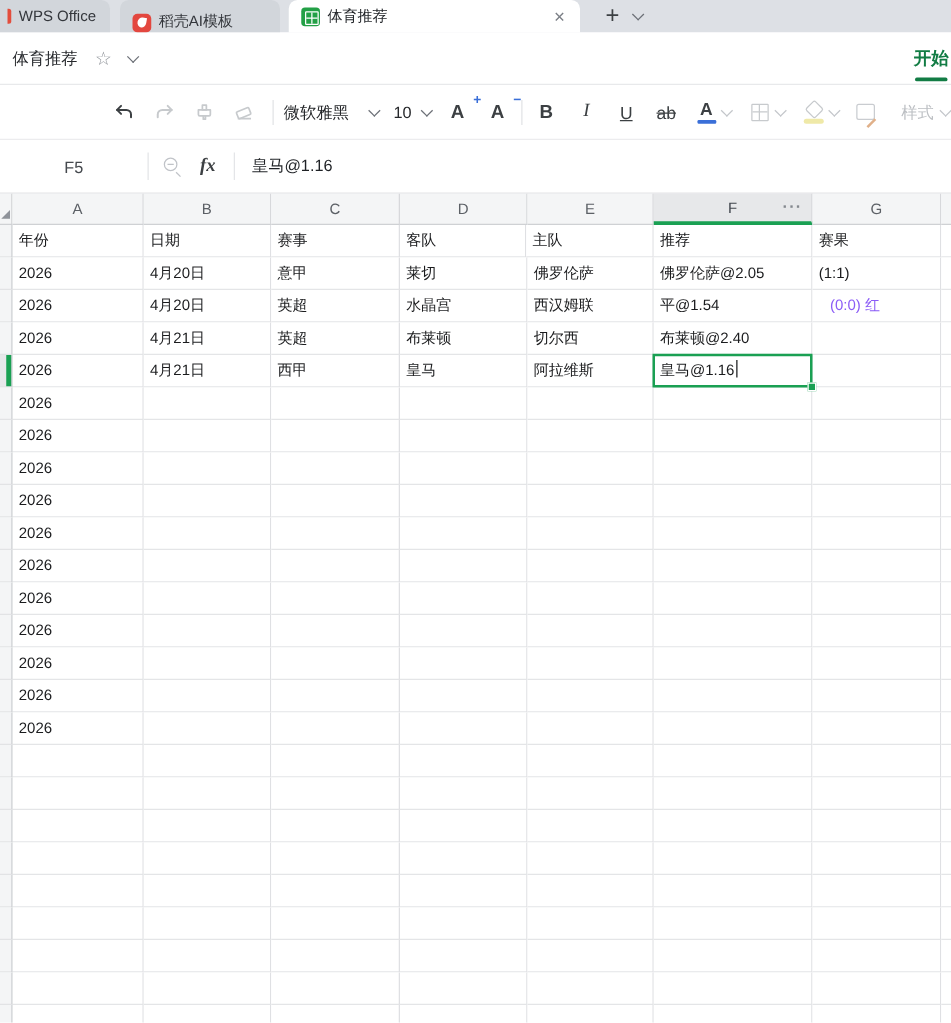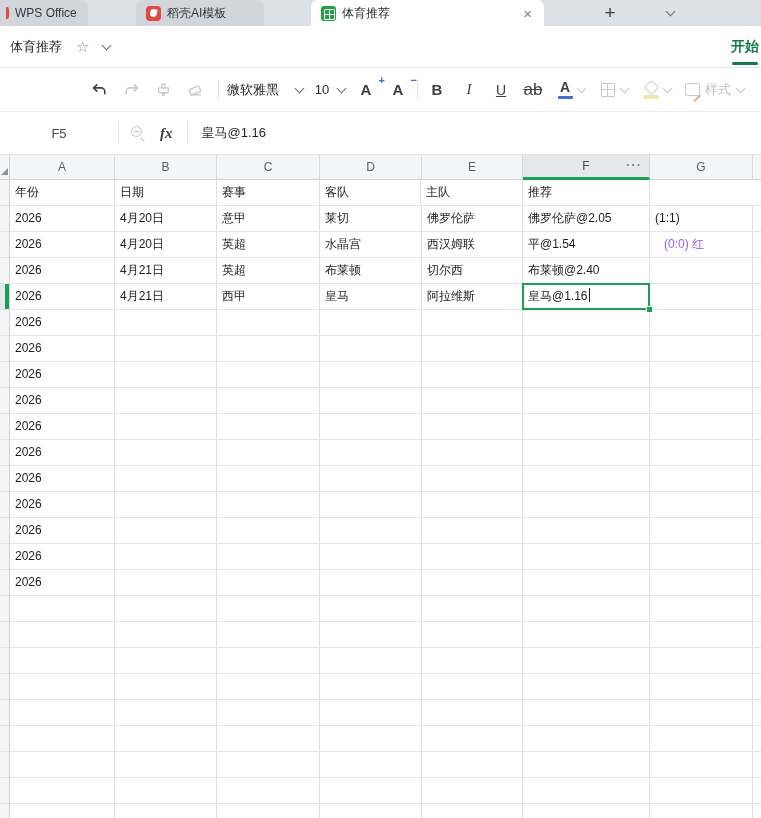--- a/index.html
+++ b/index.html
@@ -1,24 +1,24 @@
 <!DOCTYPE html>
 <html><head>
 <meta charset="utf-8">
 <style>
   html,body{margin:0;padding:0;width:761px;height:818px;overflow:hidden;background:#fff;
     font-family:"Liberation Sans","DejaVu Sans",sans-serif;-webkit-font-smoothing:antialiased;}
   *{box-sizing:border-box;}
 
   
-  .tabbar{height:26px;background:#dde0e5;display:flex;align-items:stretch;gap:40px;}
+  .tabbar{height:26px;background:#dde0e5;display:flex;align-items:stretch;}
   .tab{display:flex;align-items:center;padding:0 10px;font-size:12px;color:#33363b;
        background:#d2d6db;border-radius:7px 7px 0 0;white-space:nowrap;}
   .tab.t1{width:88px;border-radius:0 7px 0 0;padding-left:6px;}
-  .tab.t2{width:128px;margin-left:8px;}
+  .tab.t2{width:128px;margin-left:8px;align-items:flex-end;}
   .tab.active{width:233px;margin-left:7px;background:#fff;color:#1f2226;justify-content:flex-start;position:relative;}
   .logo-sliver{width:3px;height:12px;background:#e34d3c;border-radius:0 2px 2px 0;margin-right:6px;flex:none;}
   .docer-icon{width:15px;height:15px;border-radius:4px;background:#e3473f;margin-right:6px;flex:none;position:relative;}
   .docer-icon::after{content:'';position:absolute;left:4px;top:3px;width:7px;height:8px;background:#fff;
        border-radius:70% 0 70% 70%;transform:rotate(10deg);}
   .sheet-icon{width:15px;height:15px;border-radius:3px;background:#23a046;margin-right:6px;flex:none;position:relative;}
   .sheet-icon::after{content:'';position:absolute;left:3px;top:3px;width:9px;height:9px;
        background:
         linear-gradient(#fff,#fff) 0 4px/9px 1px no-repeat,
         linear-gradient(#fff,#fff) 4px 0/1px 9px no-repeat;
@@ -49,21 +49,21 @@
       color:#3c4043;flex:none;}
   .tb.dis{color:#c7cacd;}
   .tb svg{display:block;}
   .vdiv{width:1px;height:20px;background:#e2e3e6;margin:0 8px 0 2px;flex:none;}
   .fontname{font-size:13px;color:#26282b;min-width:62px;text-align:left;}
   .fontsize{font-size:13px;color:#26282b;min-width:18px;text-align:center;}
   .tb .mini-chev{margin-left:7px;}
   .bold{font-weight:700;font-size:15px;}
   .italic{font-style:italic;font-size:15px;font-family:"Liberation Serif",serif;}
   .uline{font-size:14px;text-decoration:underline;}
-  .strike{font-size:17px;text-decoration:line-through;}
+  .strike{font-size:14px;text-decoration:line-through;}
   .acolor{display:flex;flex-direction:column;align-items:center;line-height:1;}
   .acolor .a{font-size:14px;font-weight:600;}
   .acolor .bar{width:15px;height:3px;border-radius:1px;margin-top:2px;background:#3a6fd8;}
   .grow-btn{position:relative;font-size:15px;font-weight:600;}
   .grow-btn sup{position:absolute;top:-2px;right:-8px;font-size:11px;font-weight:700;color:#3a6fd8;}
   .border-ico{width:14px;height:14px;border:1.2px solid #c7cacd;border-radius:1px;
       background:
         linear-gradient(#c7cacd,#c7cacd) center/100% 1.2px no-repeat,
         linear-gradient(#c7cacd,#c7cacd) center/1.2px 100% no-repeat;}
   .fill-ico{display:flex;flex-direction:column;align-items:center;}
@@ -213,21 +213,21 @@
   <span class="chev dim" style="margin-right:12px;"></span>
 
   <span class="tb dis" style="margin-right:2px;">
     <span class="fill-ico">
       <span class="bucket"></span>
       <span class="bar"></span>
     </span>
   </span>
   <span class="chev dim" style="margin-right:14px;"></span>
 
-  <span class="tb dis" style="margin-right:0;">
+  <span class="tb dis" style="margin-right:0;gap:16px;">
     <span class="style-ico"></span>
     <span class="style-lbl">样式</span>
   </span>
   <span class="chev dim" style="margin-left:6px;"></span>
 </div>
 
 <div class="fbar">
   <div class="namebox">F5</div>
   <div class="fsep"></div>
   <span class="zoomout">
@@ -271,20 +271,21 @@
     </div>
   <div id="grid-body">
       <div class="grow">
         <div class="rstrip"></div>
         <div class="gcell a-right" style="width: 105px;">年份</div>
         <div class="gcell a-right" style="width: 102px;">日期</div>
         <div class="gcell" style="width: 103px;">赛事</div>
         <div class="gcell" style="width: 101px;">客队</div>
         <div class="gcell" style="width: 102px;">主队</div>
         <div class="gcell" style="width: 127px;">推荐</div>
+        <div class="gcell" style="width: 103px;">赛果</div>
         <div class="gcell filler"></div>
       </div>
       <div class="grow">
         <div class="rstrip"></div>
         <div class="gcell a-right" style="width: 105px;">2026</div>
         <div class="gcell a-right" style="width: 102px;">4月20日</div>
         <div class="gcell" style="width: 103px;">意甲</div>
         <div class="gcell" style="width: 102px;">莱切</div>
         <div class="gcell" style="width: 101px;">佛罗伦萨</div>
         <div class="gcell" style="width: 127px;">佛罗伦萨@2.05</div>

